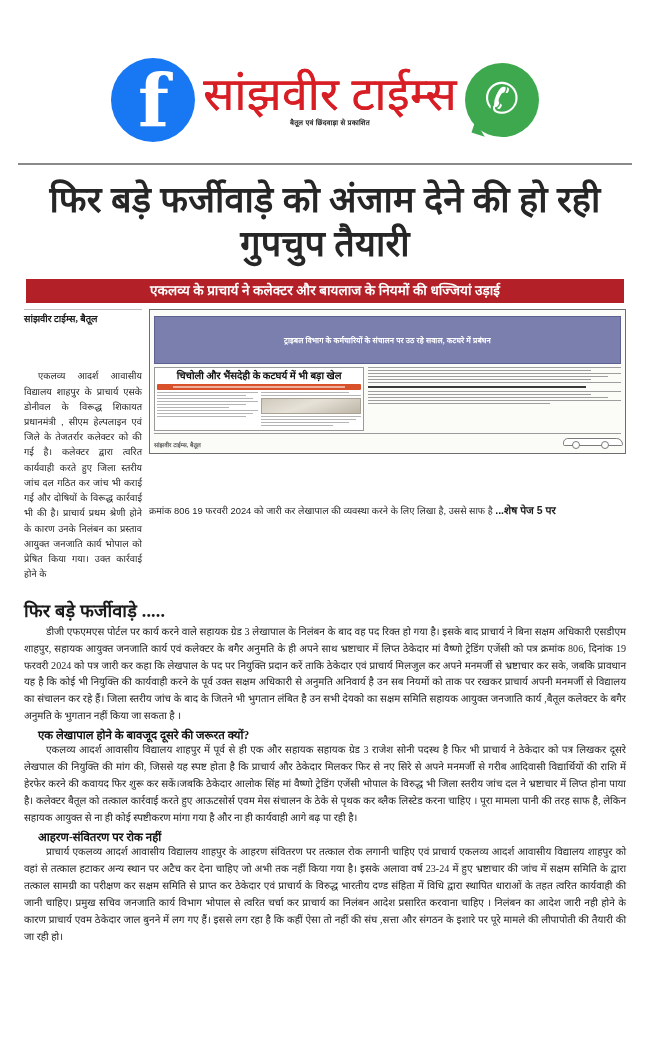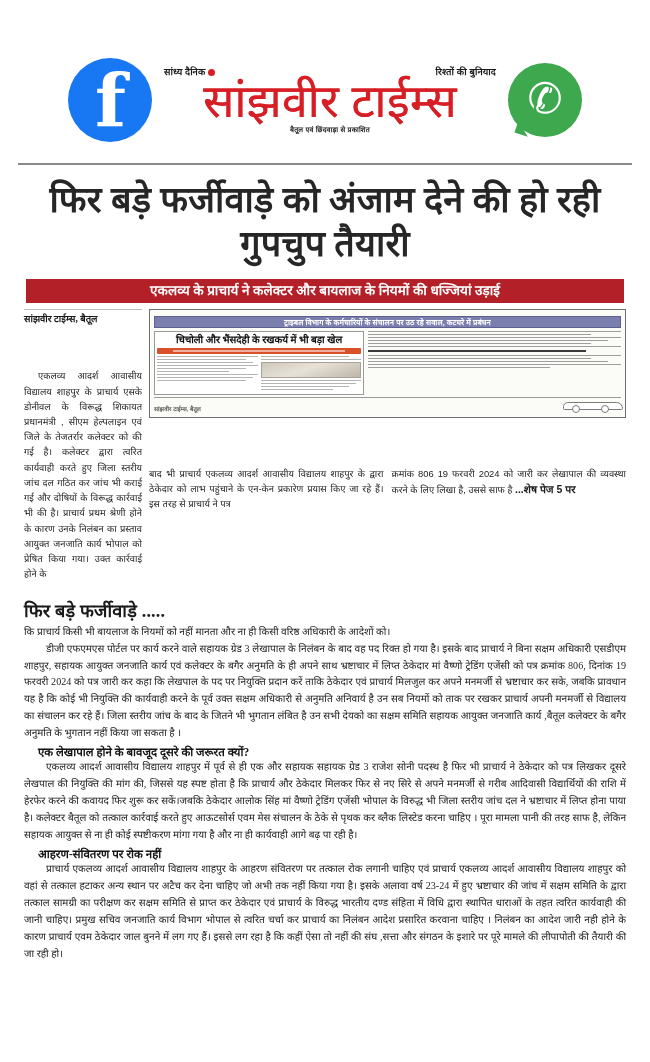--- a/index.html
+++ b/index.html
@@ -220,21 +220,21 @@
     padding-bottom: 2px;
   }
   .clip-band {
     margin-top: 3px;
     background: #7B7FAE;
     color: #ffffff;
     text-align: center;
     font-size: 7.6px;
     font-weight: 700;
     font-family: "Liberation Serif", serif;
-    padding: 0 3px;
+    padding: 18px 3px;
     letter-spacing: 0.1px;
     border: 1px solid #5d6091;
   }
   .clip-body {
     display: flex;
     gap: 4px;
     margin-top: 3px;
   }
   .clip-left {
     flex: 0 0 45%;
@@ -373,24 +373,20 @@
 
 <div class="page">
 
   <div class="masthead">
 
     <div class="fb-logo">
       <div class="f-glyph">f</div>
     </div>
 
     <div class="title-block">
-      <div class="kicker-row">
-        <span class="kicker"><span>सांध्य दैनिक</span><span class="kicker-dot"></span></span>
-        <span class="kicker">रिश्तों की बुनियाद</span>
-      </div>
       <div class="paper-name">सांझवीर टाईम्स</div>
       <div class="sub-tagline">बैतूल एवं छिंदवाड़ा से प्रकाशित</div>
     </div>
 
     <div class="wa-logo">
       <div class="wa-glyph">✆</div>
     </div>
 
   </div>
   <div class="masthead-rule"></div>
@@ -407,21 +403,21 @@
         <div class="body-text"><span class="ind"></span><span>एकलव्य आदर्श आवासीय विद्यालय शाहपुर के प्राचार्य एसके डोनीवल के विरूद्ध शिकायत प्रधानमंत्री , सीएम हेल्पलाइन एवं जिले के तेजतर्रार कलेक्टर को की गई है। कलेक्टर द्वारा त्वरित कार्यवाही करते हुए जिला स्तरीय जांच दल गठित कर जांच भी कराई गई और दोषियों के विरूद्ध कार्रवाई भी की है।  प्राचार्य प्रथम श्रेणी होने के कारण उनके निलंबन का प्रस्ताव आयुक्त जनजाति कार्य भोपाल को प्रेषित किया गया। उक्त कार्रवाई होने के</span></div>
       </div>
 
       <div class="col-rest">
 
         <div class="clipping">
           <div class="clip-band">ट्राइबल विभाग के   कर्मचारियों के संचालन पर उठ रहे सवाल, कटघरे में प्रबंधन</div>
 
           <div class="clip-body">
             <div class="clip-left">
-              <div class="clip-left-head">चिचोली और भैंसदेही के रखकर्य में भी बड़ा खेल</div>
+              <div class="clip-left-head">चिचोली और भैंसदेही के कटघर्य में भी बड़ा खेल</div>
               <div class="clip-orange"></div>
               <div class="fakeline-box">
                 <div class="fakecol">
                   <div class="fakeline s1"></div>
                     <div class="fakeline s2"></div>
                     <div class="fakeline s3"></div>
                   <div class="fakeline s1"></div>
                     <div class="fakeline s2"></div>
                     <div class="fakeline s4"></div>
                   <div class="fakeline s1"></div>
@@ -460,31 +456,29 @@
             <div class="clip-credit">सांझवीर टाईम्स, बैतूल</div>
             <div class="clip-car">
               <div class="car-body"></div>
               <div class="wheel w1"></div>
               <div class="wheel w2"></div>
             </div>
           </div>
         </div>
 
         <div class="tri">
-          <div class="body-text">बाद भी प्राचार्य एकलव्य आदर्श आवासीय विद्यालय शाहपुर के द्वारा ठेकेदार को लाभ पहुंचाने के एन-केन प्रकारेण प्रयास किए जा रहे हैं। इस तरह से प्राचार्य ने पत्र</div>
           <div class="body-text"><span>क्रमांक 806    19 फरवरी 2024 को जारी कर लेखापाल की व्यवस्था करने के लिए लिखा है, उससे साफ है </span><span class="jump">...शेष पेज 5 पर</span></div>
         </div>
 
       </div>
     </div>
   </div>
 
   <div class="lower">
     <div class="section-heading">फिर बड़े फर्जीवाड़े .....</div>
-    <div class="full-text para">कि प्राचार्य   किसी भी बायलाज के नियमों को नहीं मानता और ना ही किसी वरिष्ठ अधिकारी के आदेशों को।</div>
 
     <div class="full-text para"><span class="ind"></span><span>डीजी एफएमएस पोर्टल पर कार्य करने वाले सहायक ग्रेड 3 लेखापाल के निलंबन के बाद वह पद रिक्त हो गया है। इसके बाद प्राचार्य ने बिना सक्षम अधिकारी   एसडीएम शाहपुर, सहायक आयुक्त जनजाति कार्य एवं कलेक्टर  के बगैर अनुमति के ही अपने साथ भ्रष्टाचार में लिप्त ठेकेदार मां वैष्णो ट्रेडिंग एजेंसी को पत्र क्रमांक 806, दिनांक 19 फरवरी 2024 को पत्र जारी कर कहा कि लेखपाल के पद पर नियुक्ति प्रदान करें ताकि ठेकेदार एवं प्राचार्य  मिलजुल कर अपने मनमर्जी से भ्रष्टाचार  कर सके, जबकि प्रावधान यह है कि कोई भी नियुक्ति की कार्यवाही करने के पूर्व उक्त सक्षम अधिकारी से अनुमति अनिवार्य है उन सब नियमों को ताक पर रखकर प्राचार्य अपनी मनमर्जी से विद्यालय का संचालन कर रहे हैं। जिला स्तरीय जांच के बाद के जितने भी भुगतान लंबित है उन सभी देयको का सक्षम समिति   सहायक आयुक्त जनजाति कार्य ,बैतूल कलेक्टर के बगैर अनुमति के भुगतान नहीं किया जा सकता है ।</span></div>
 
     <div class="sub-heading">एक लेखापाल होने के बावजूद दूसरे की जरूरत क्यों?</div>
     <div class="full-text para"><span class="ind"></span><span>एकलव्य आदर्श आवासीय विद्यालय शाहपुर में पूर्व से ही एक और सहायक सहायक ग्रेड 3  राजेश सोनी पदस्थ है फिर भी प्राचार्य ने ठेकेदार को पत्र लिखकर दूसरे लेखपाल की नियुक्ति की मांग की, जिससे यह स्पष्ट होता है कि प्राचार्य और ठेकेदार   मिलकर फिर से नए सिरे से अपने मनमर्जी से गरीब आदिवासी विद्यार्थियों की राशि में  हेरफेर करने की कवायद फिर शुरू कर सकें।जबकि   ठेकेदार आलोक सिंह मां वैष्णो ट्रेडिंग एजेंसी भोपाल के विरुद्ध भी जिला स्तरीय जांच दल ने भ्रष्टाचार में लिप्त होना पाया   है। कलेक्टर बैतूल को तत्काल कार्रवाई करते हुए आऊटसोर्स एवम मेस संचालन के   ठेके से पृथक कर   ब्लैक लिस्टेड करना चाहिए । पूरा मामला पानी की तरह साफ है, लेकिन सहायक आयुक्त से ना ही कोई स्पष्टीकरण मांगा गया है और ना ही कार्यवाही आगे बढ़ पा रही है।</span></div>
 
     <div class="sub-heading">आहरण-संवितरण पर रोक नहीं</div>
     <div class="full-text para"><span class="ind"></span><span>प्राचार्य एकलव्य आदर्श आवासीय विद्यालय शाहपुर के आहरण संवितरण पर तत्काल रोक लगानी चाहिए एवं प्राचार्य एकलव्य आदर्श आवासीय विद्यालय शाहपुर को वहां से तत्काल हटाकर अन्य स्थान पर अटैच  कर देना चाहिए जो अभी तक नहीं किया गया है।  इसके अलावा वर्ष 23-24 में हुए भ्रष्टाचार की जांच में सक्षम समिति के द्वारा तत्काल सामग्री का परीक्षण कर सक्षम समिति से प्राप्त कर ठेकेदार एवं प्राचार्य के विरुद्ध भारतीय दण्ड संहिता में विधि द्वारा स्थापित धाराओं के तहत त्वरित कार्यवाही की जानी चाहिए। प्रमुख सचिव जनजाति कार्य विभाग भोपाल से त्वरित चर्चा कर प्राचार्य का निलंबन आदेश प्रसारित करवाना चाहिए । निलंबन का आदेश जारी नही होने के कारण प्राचार्य एवम ठेकेदार जाल बुनने में लग गए हैं। इससे लग रहा है कि कहीं ऐसा तो नहीं की   संघ ,सत्ता और संगठन के इशारे पर पूरे मामले की लीपापोती की तैयारी की जा रही हो।</span></div>
   </div>
 

